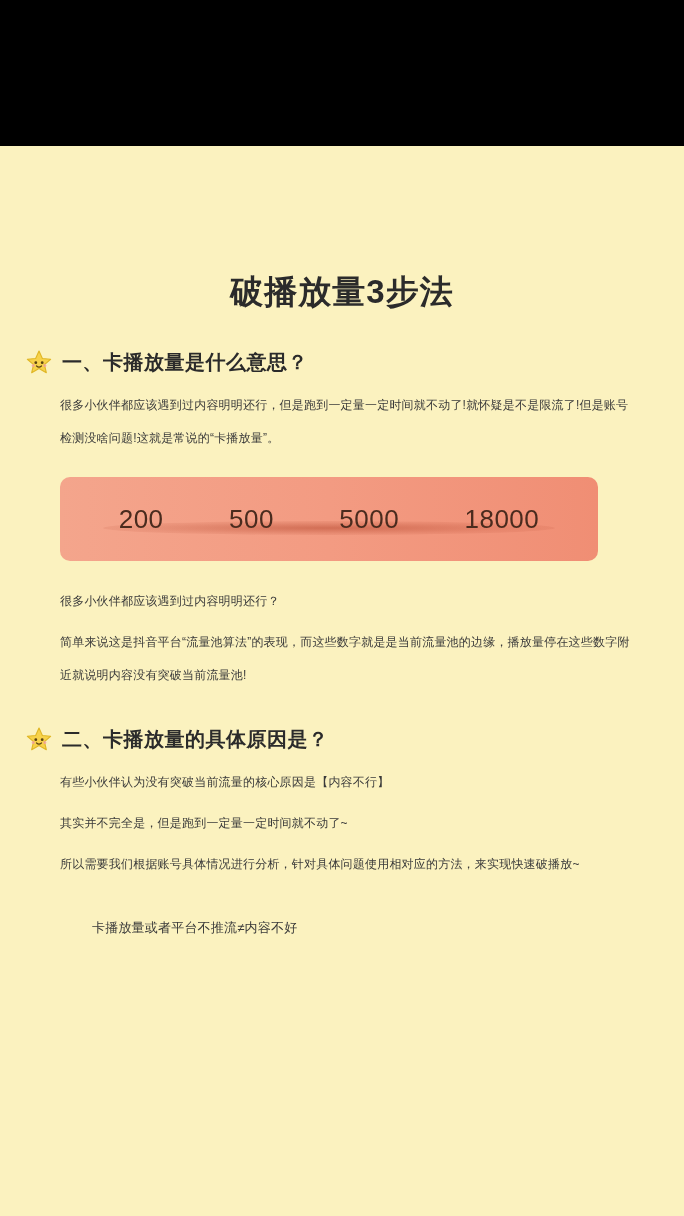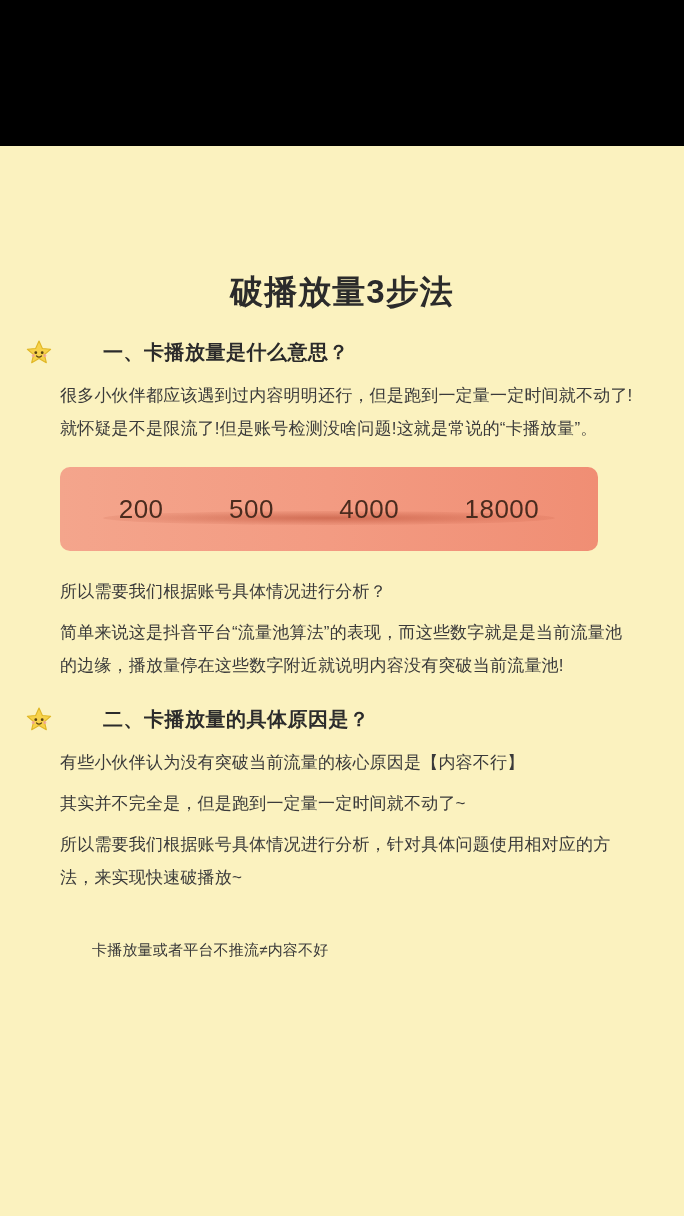--- a/index.html
+++ b/index.html
@@ -34,40 +34,39 @@
     font-size: 33px;
     font-weight: bold;
     color: #2b2b2b;
     letter-spacing: 1px;
     margin: 0;
     padding-top: 124px;
   }
   .section-head {
     display: flex;
     align-items: center;
-    margin-top: 22px;
+    margin-top: 32px;
     margin-left: -22px;
-    gap: 41px;
   }
   .star-icon {
     width: 30px;
     height: 30px;
     flex: 0 0 30px;
     margin-right: 8px;
     position: relative;
     top: 1px;
   }
   .section-head-text {
     font-size: 20px;
     font-weight: bold;
     color: #2b2b2b;
     letter-spacing: 0.5px;
   }
   .para {
-    font-size: 17px;
+    font-size: 12px;
     line-height: 33px;
     color: #3a3a3a;
     margin: 12px 0 0 14px;
     letter-spacing: 0.2px;
   }
   .para.tight {
     margin-top: 8px;
   }
   .numbers-band {
     margin: 22px 0 0 14px;
@@ -93,24 +92,24 @@
     pointer-events: none;
   }
   .num {
     position: relative;
     font-size: 26px;
     color: #4a2b1e;
     letter-spacing: 0.5px;
     z-index: 2;
   }
   .indent-note {
-    font-size: 15px;
+    font-size: 13px;
     line-height: 33px;
     color: #3a3a3a;
-    margin: 39px 0 0 46px;
+    margin: 30px 0 0 46px;
     letter-spacing: 0.2px;
   }
 </style>
 </head>
 <body>
 
 <div class="page">
   <div class="card">
 
     <h1 class="title">破播放量3步法</h1>
@@ -128,25 +127,25 @@
       </span>
       <span class="section-head-text">一、卡播放量是什么意思？</span>
     </div>
 
     <p class="para">很多小伙伴都应该遇到过内容明明还行，但是跑到一定量一定时间就不动了!就怀疑是不是限流了!但是账号检测没啥问题!这就是常说的“卡播放量”。</p>
 
     <div class="numbers-band">
       <div class="lens"></div>
       <span class="num">200</span>
       <span class="num">500</span>
-      <span class="num">4000</span>
+      <span class="num">5000</span>
       <span class="num">18000</span>
     </div>
 
-    <p class="para" style="margin-top:24px">所以需要我们根据账号具体情况进行分析？</p>
+    <p class="para" style="margin-top:24px">很多小伙伴都应该遇到过内容明明还行？</p>
     <p class="para tight">简单来说这是抖音平台“流量池算法”的表现，而这些数字就是是当前流量池的边缘，播放量停在这些数字附近就说明内容没有突破当前流量池!</p>
 
     <div class="section-head">
       <span class="star-icon">
         <svg viewBox="0 0 32 32" width="30" height="30" aria-hidden="true">
           <path d="M16 3.2 L19.6 11.2 L28.4 12 L21.8 17.8 L23.8 26.4 L16 21.8 L8.2 26.4 L10.2 17.8 L3.6 12 L12.4 11.2 Z" fill="#f7d24a" stroke="#e0b726" stroke-width="1.2" stroke-linejoin="round"></path>
           <circle cx="12.6" cy="15.6" r="1.5" fill="#5b4312"></circle>
           <circle cx="19.4" cy="15.6" r="1.5" fill="#5b4312"></circle>
           <path d="M13.4 19.2 Q16 21.4 18.6 19.2" stroke="#5b4312" stroke-width="1.3" fill="none" stroke-linecap="round"></path>
           <circle cx="9.8" cy="18.6" r="1.6" fill="#f2a0a0" opacity="0.8"></circle>

